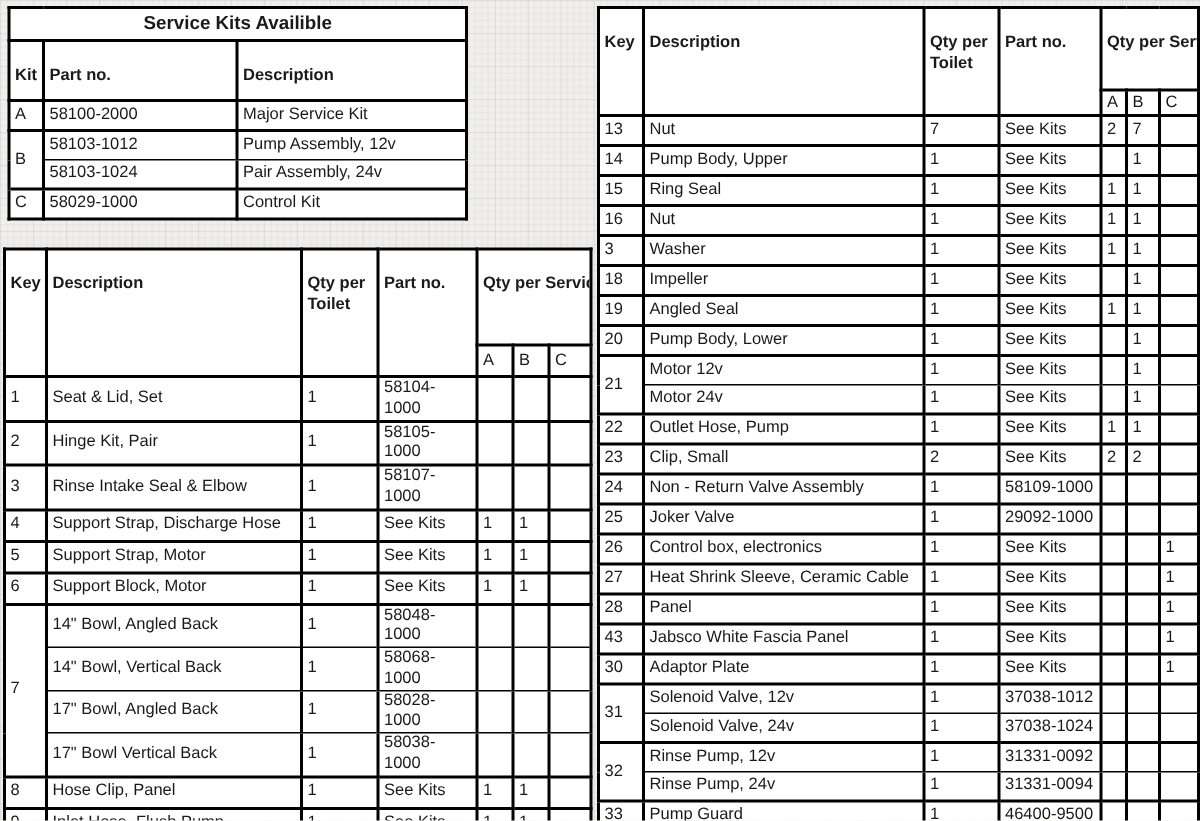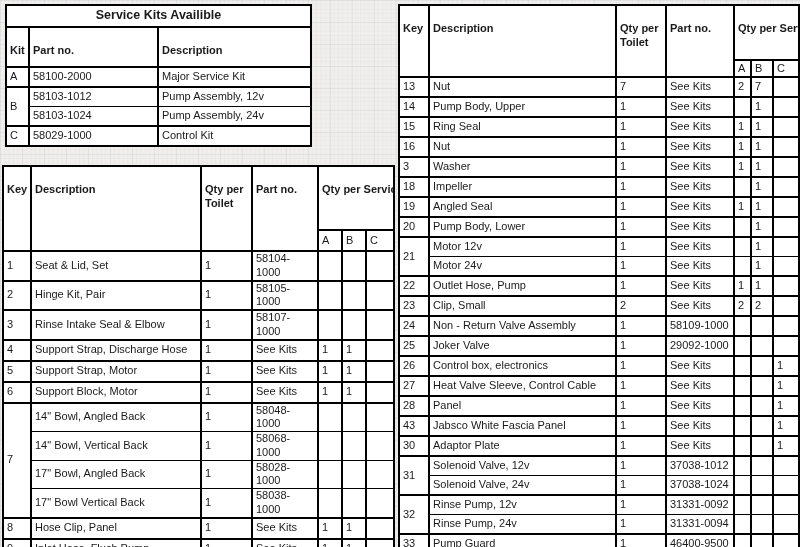--- a/index.html
+++ b/index.html
@@ -73,21 +73,21 @@
           <td>58100-2000</td>
           <td>Major Service Kit</td>
         </tr>
         <tr class="thin-bottom">
           <td rowspan="2">B</td>
           <td>58103-1012</td>
           <td>Pump Assembly, 12v</td>
         </tr>
         <tr class="thin-top">
           <td>58103-1024</td>
-          <td>Pump Assembly, 24v</td>
+          <td>Pair Assembly, 24v</td>
         </tr>
         <tr>
           <td>C</td>
           <td>58029-1000</td>
           <td>Control Kit</td>
         </tr>
       </tbody>
   </table>
 
   <table class="tbl parts pl">
@@ -386,21 +386,21 @@
           <td>26</td>
           <td>Control box, electronics</td>
           <td>1</td>
           <td>See Kits</td>
           <td></td>
           <td></td>
           <td>1</td>
         </tr>
         <tr>
           <td>27</td>
-          <td>Heat Valve Sleeve, Control Cable</td>
+          <td>Heat Shrink Sleeve, Ceramic Cable</td>
           <td>1</td>
           <td>See Kits</td>
           <td></td>
           <td></td>
           <td>1</td>
         </tr>
         <tr>
           <td>28</td>
           <td>Panel</td>
           <td>1</td>

